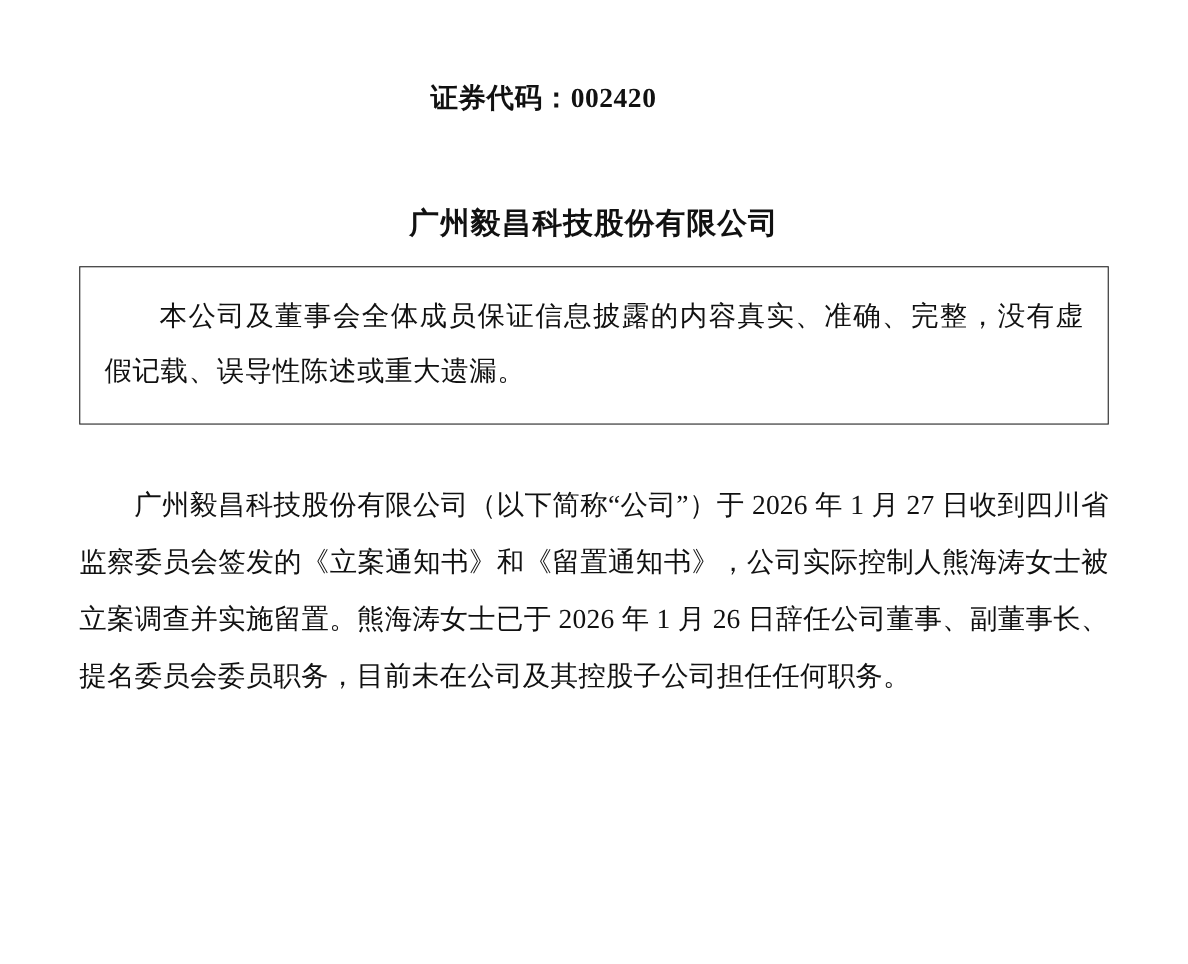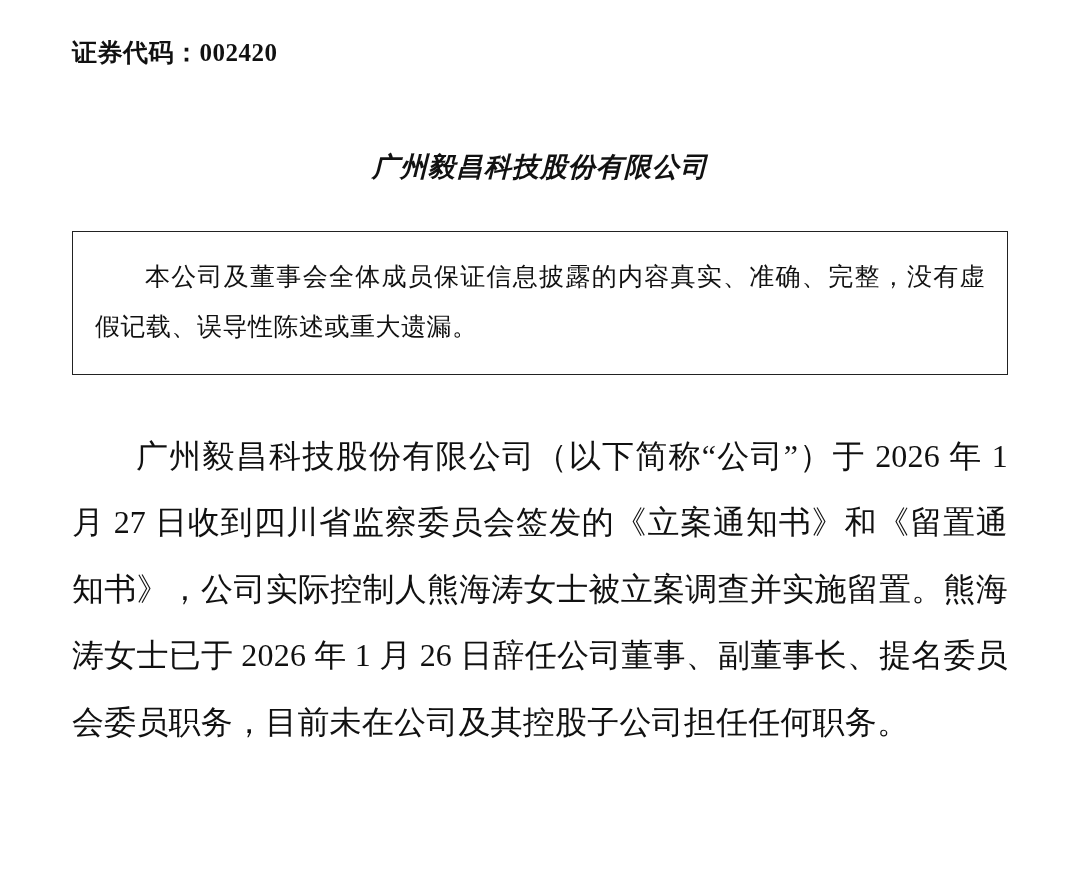--- a/index.html
+++ b/index.html
@@ -17,72 +17,71 @@
   .page {
     position: relative;
     width: 1080px;
     height: 876px;
     box-sizing: border-box;
     padding: 0 72px;
   }
   
   .doc-header {
     display: flex;
-    justify-content: flex-start;
+    justify-content: center;
     align-items: baseline;
-    padding-top: 36px;
+    padding-top: 72px;
     font-size: 25px;
     font-weight: 700;
     letter-spacing: 0.5px;
     white-space: nowrap;
   }
   .doc-header .seg {
     display: inline-block;
   }
   .doc-header .gap-1 { width: 50px; display: inline-block; }
   .doc-header .gap-2 { width: 42px; display: inline-block; }
 
   
   .title-block {
     margin-top: 78px;
     text-align: center;
-    font-style: italic;
   }
   .title-line {
     font-size: 27px;
     font-weight: 700;
     letter-spacing: 1px;
     line-height: 1.55;
   }
   .title-line.second {
     margin-top: 26px;
   }
 
   
   .disclaimer-box {
-    margin-top: 42px;
+    margin-top: 17px;
     border: 1.5px solid #222;
     box-sizing: border-box;
     padding: 20px 22px 22px 22px;
     min-height: 134px;
   }
   .disclaimer-text {
     font-size: 25px;
     line-height: 2.0;
     text-indent: 2em;
     letter-spacing: 0.5px;
     text-align: justify;
   }
 
   
   .body-block {
     margin-top: 48px;
   }
   .body-paragraph {
-    font-size: 32px;
+    font-size: 25px;
     line-height: 2.08;
     text-indent: 2em;
     letter-spacing: 0.2px;
     text-align: justify;
     text-justify: inter-ideograph;
   }
 </style>
 </head>
 <body>
 

